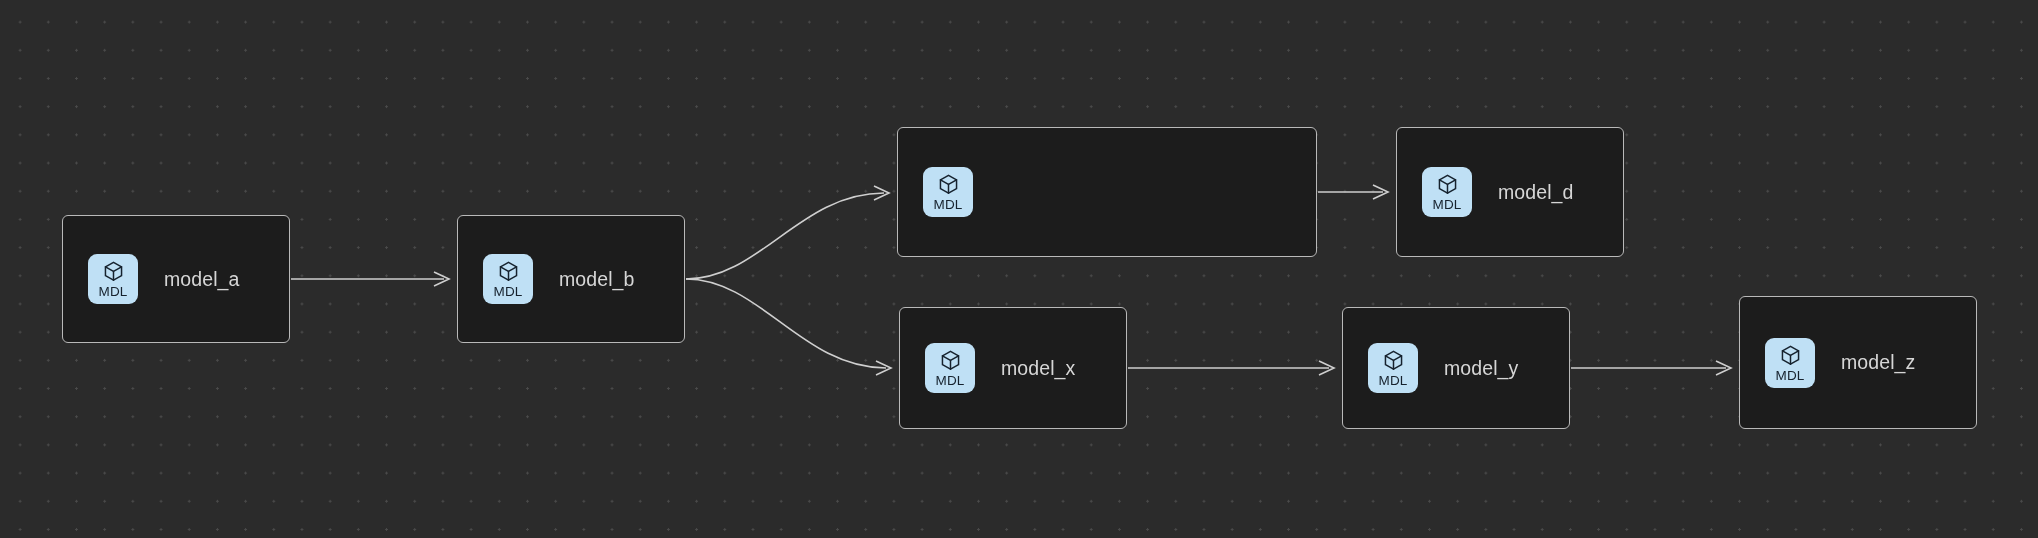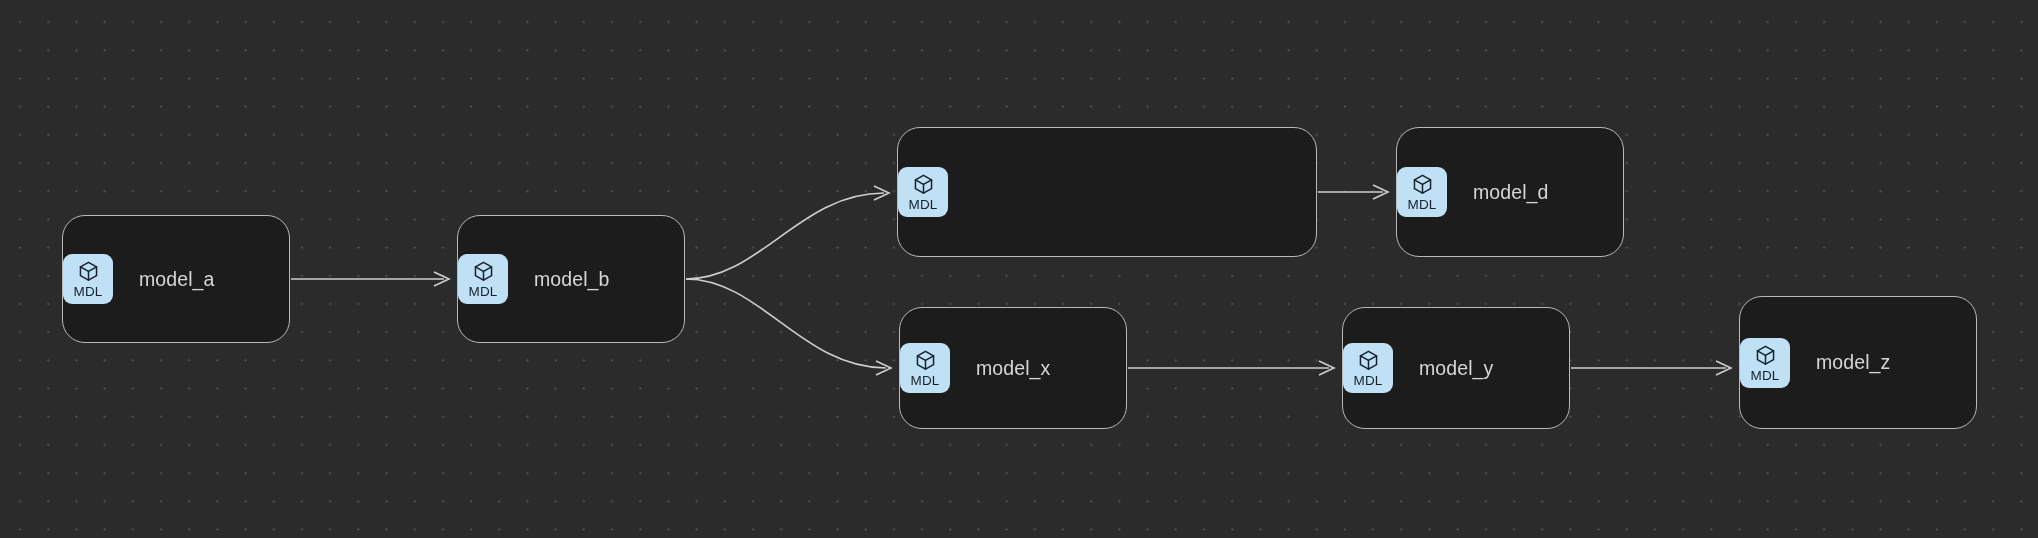--- a/index.html
+++ b/index.html
@@ -49,21 +49,22 @@
   }
 
   
   .node {
     position: absolute;
     box-sizing: border-box;
     display: flex;
     align-items: center;
     background: #1c1c1c;
     border: 1.3px solid #b9b9b9;
-    border-radius: 23px;
+    border-radius: 6px;
+    padding-left: 25px;
   }
 
   .node-badge {
     flex: 0 0 auto;
     width: 50px;
     height: 50px;
     border-radius: 9px;
     background: #bfe0f5;
     display: flex;
     flex-direction: column;

